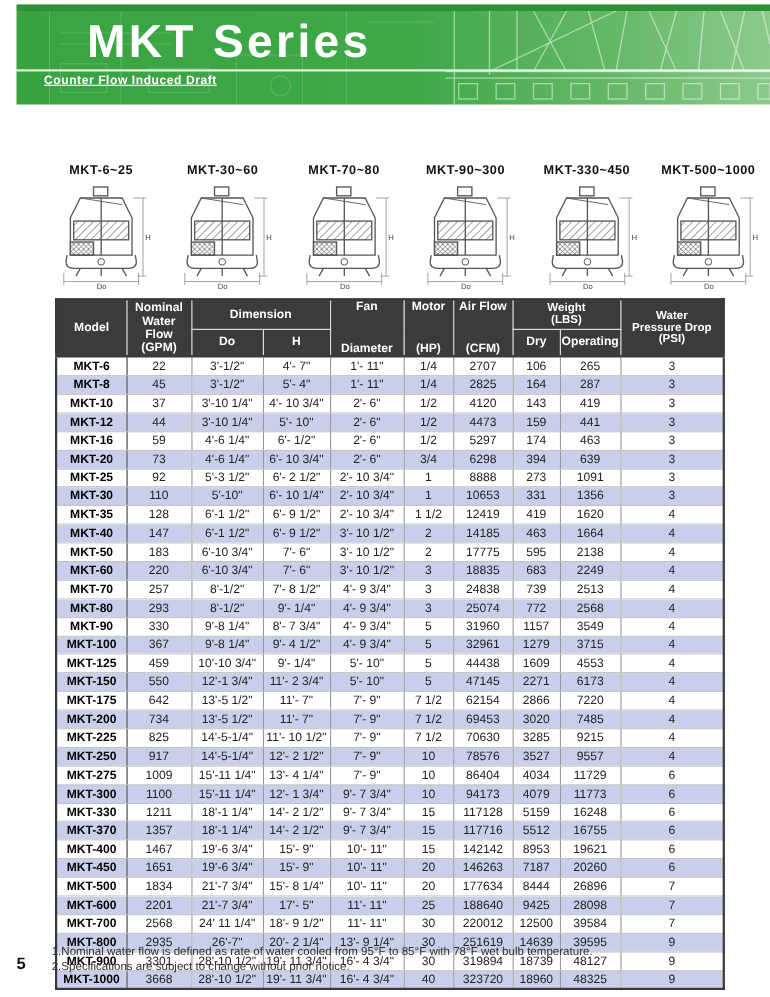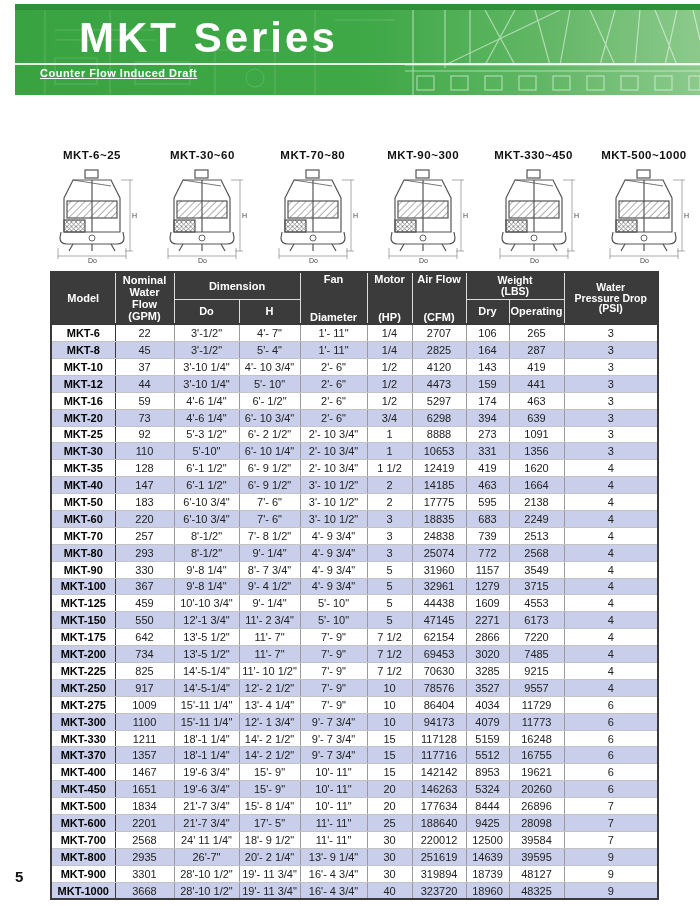--- a/index.html
+++ b/index.html
@@ -647,21 +647,21 @@
           <td>6</td>
         </tr>
         <tr class="alt">
           <td class="model">MKT-450</td>
           <td>1651</td>
           <td>19'-6 3/4"</td>
           <td>15'- 9"</td>
           <td>10'- 11"</td>
           <td>20</td>
           <td>146263</td>
-          <td>5324</td>
+          <td>7187</td>
           <td>20260</td>
           <td>6</td>
         </tr>
         <tr>
           <td class="model">MKT-500</td>
           <td>1834</td>
           <td>21'-7 3/4"</td>
           <td>15'- 8 1/4"</td>
           <td>10'- 11"</td>
           <td>20</td>
@@ -726,16 +726,20 @@
           <td>16'- 4 3/4"</td>
           <td>40</td>
           <td>323720</td>
           <td>18960</td>
           <td>48325</td>
           <td>9</td>
         </tr>
       </tbody>
   </table>
 
+  <div class="footnotes">
+    <div>1.Nominal water flow is defined as rate of water cooled from 95°F to 85°F with 78°F wet bulb temperature.</div>
+    <div>2.Specifications are subject to change without prior notice.</div>
+  </div>
 
   <div class="page-number">5</div>
 
 </div>
 
 </body></html>

